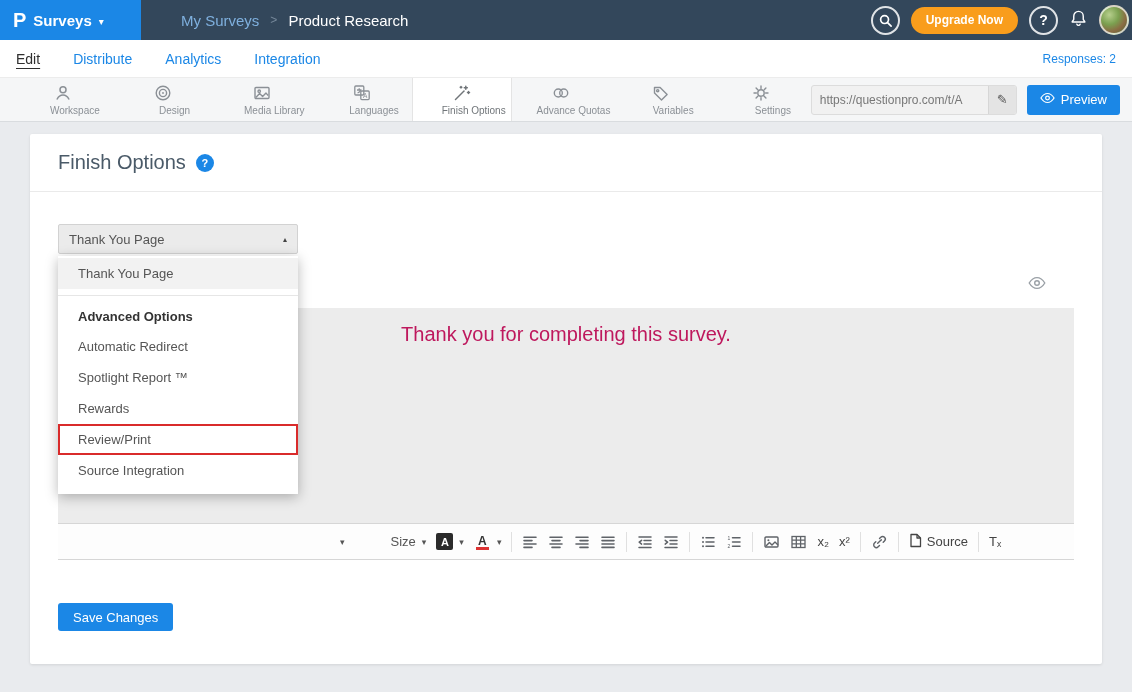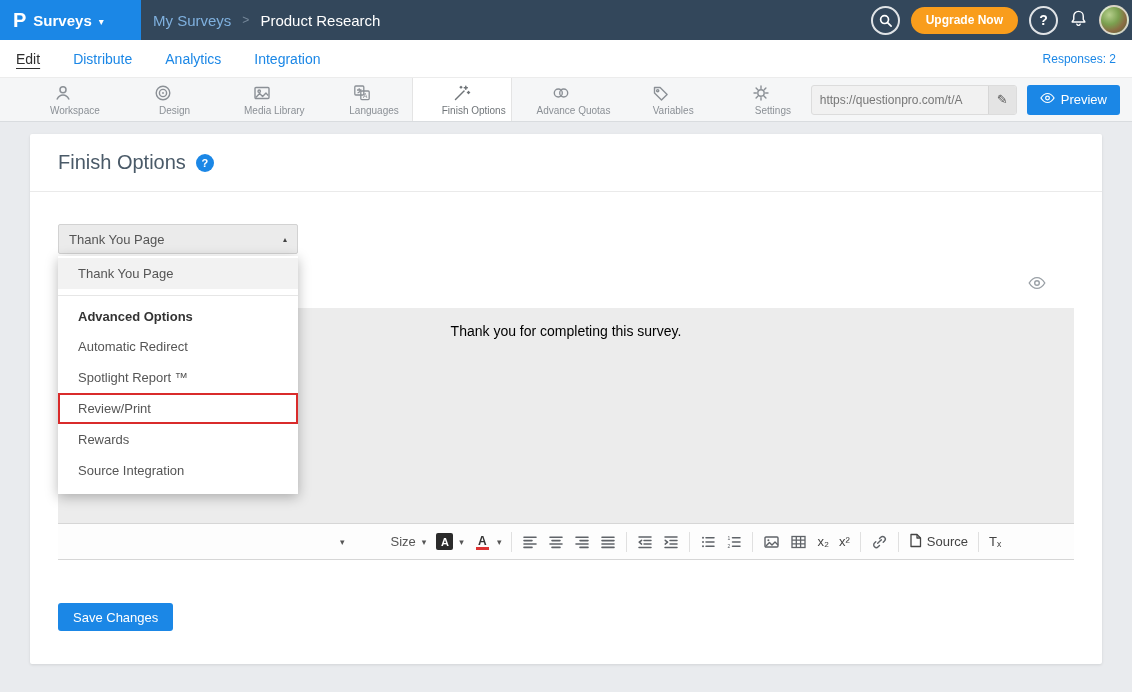--- a/index.html
+++ b/index.html
@@ -11,21 +11,21 @@
     overflow: hidden;
   }
   .clickable { cursor: pointer; }
 
   
   .topbar { position:absolute; top:0; left:0; right:0; height:40px; background:#33475b; display:flex; align-items:center; }
   .logo-area { width:141px; height:40px; background:#1b87e6; display:flex; align-items:center; gap:7px; padding-left:13px; color:#fff; cursor:pointer; }
   .logo-mark { font-size:20px; font-weight:bold; color:#fff; }
   .logo-product { font-size:15px; font-weight:bold; }
   .logo-caret { font-size:10px; margin-top:2px; }
-  .breadcrumb { margin-left:12px; display:flex; align-items:center; gap:11px; font-size:15px; }
+  .breadcrumb { margin-left:40px; display:flex; align-items:center; gap:11px; font-size:15px; }
   .crumb-parent { color:#7fb0de; cursor:pointer; }
   .crumb-sep { color:#76889a; font-size:12px; }
   .crumb-current { color:#fff; }
   .topbar-right { margin-left:auto; display:flex; align-items:center; gap:11px; padding-right:3px; }
   .circle-btn { width:29px; height:29px; border-radius:50%; border:2px solid rgba(255,255,255,.85); background:transparent; color:#fff; display:flex; align-items:center; justify-content:center; cursor:pointer; }
   .circle-btn svg { display:block; }
   .help-q { font-size:14px; font-weight:bold; }
   .upgrade { background:#f99d1c; color:#fff; border:none; border-radius:14px; height:27px; padding:0 15px; font-size:12px; font-weight:bold; font-family:inherit; cursor:pointer; }
   .bell-btn { background:none; border:none; color:#fff; cursor:pointer; display:flex; }
   .avatar { width:30px; height:30px; border-radius:50%; border:2px solid rgba(255,255,255,.7); background: radial-gradient(circle at 32% 30%, #b7cf8d 0%, #7ba050 38%, #8a6b43 66%, #476a2e 100%); cursor:pointer; }
@@ -66,21 +66,21 @@
   .menu-item { font-size:13px; color:#555; padding:8px 20px; cursor:pointer; }
   .menu-item.selected { background:#f2f2f2; }
   .menu-divider { border-top:1px solid #e6e6e6; margin:6px 0 2px; }
   .menu-item.flagged { border:2px solid #d92b2b; padding:6px 18px; }
 
   
   .editor { margin-top:16px; }
   .editor-eye-row { height:30px; display:flex; justify-content:flex-end; align-items:center; padding-right:28px; color:#9aa0a6; margin-bottom:8px; }
   .editor-eye-row .clickable { display:flex; }
   .editor-content { height:215px; background:#ececec; }
-  .editor-text { display:block; text-align:center; padding-top:15px; font-size:14px; color:#000000; }
+  .editor-text { display:block; text-align:center; padding-top:15px; font-size:20px; color:#be185d; }
   .ed-toolbar { height:37px; border-top:1px solid #d6d6d6; border-bottom:1px solid #d6d6d6; background:#fdfdfd; display:flex; align-items:center; gap:10px; padding:0 6px; overflow:hidden; }
   .ed-spacer { width:266px; flex-shrink:0; }
   .ed-caret { font-size:9px; color:#555; cursor:pointer; }
   .ed-dd { display:flex; align-items:center; gap:6px; font-size:13px; color:#555; cursor:pointer; flex-shrink:0; }
   .ed-dd.size-dd { margin-left:36px; }
   .ed-sep { width:1px; height:20px; background:#e0e0e0; flex-shrink:0; }
   .ed-ic { display:flex; align-items:center; justify-content:center; color:#5f6368; cursor:pointer; flex-shrink:0; }
   .ed-ic svg { display:block; }
   .abox { width:17px; height:17px; background:#2b2b2b; color:#fff; font-size:11px; font-weight:bold; display:flex; align-items:center; justify-content:center; border-radius:2px; }
   .acolor { width:17px; height:17px; display:flex; flex-direction:column; align-items:center; justify-content:center; font-size:12px; font-weight:bold; color:#333; }
@@ -251,22 +251,22 @@
         <span class="select-caret">▴</span>
       </div>
 
       
       <div class="menu">
         <div class="menu-item selected">Thank You Page</div>
         <div class="menu-divider"></div>
         <div class="menu-header">Advanced Options</div>
         <div class="menu-item">Automatic Redirect</div>
         <div class="menu-item">Spotlight Report ™</div>
+        <div class="menu-item">Rewards</div>
         <div class="menu-item flagged">Review/Print</div>
-        <div class="menu-item">Rewards</div>
         <div class="menu-item">Source Integration</div>
       </div>
 
       
       <div class="editor">
         <div class="editor-eye-row">
           <span class="clickable">
             <span>
               <svg width="18" height="14" viewBox="0 0 18 14" fill="none" stroke="#9aa0a6" stroke-width="1.4">
                 <path d="M1.2 7C3.4 3.4 6 1.6 9 1.6S14.6 3.4 16.8 7C14.6 10.6 12 12.4 9 12.4S3.4 10.6 1.2 7z"></path>

